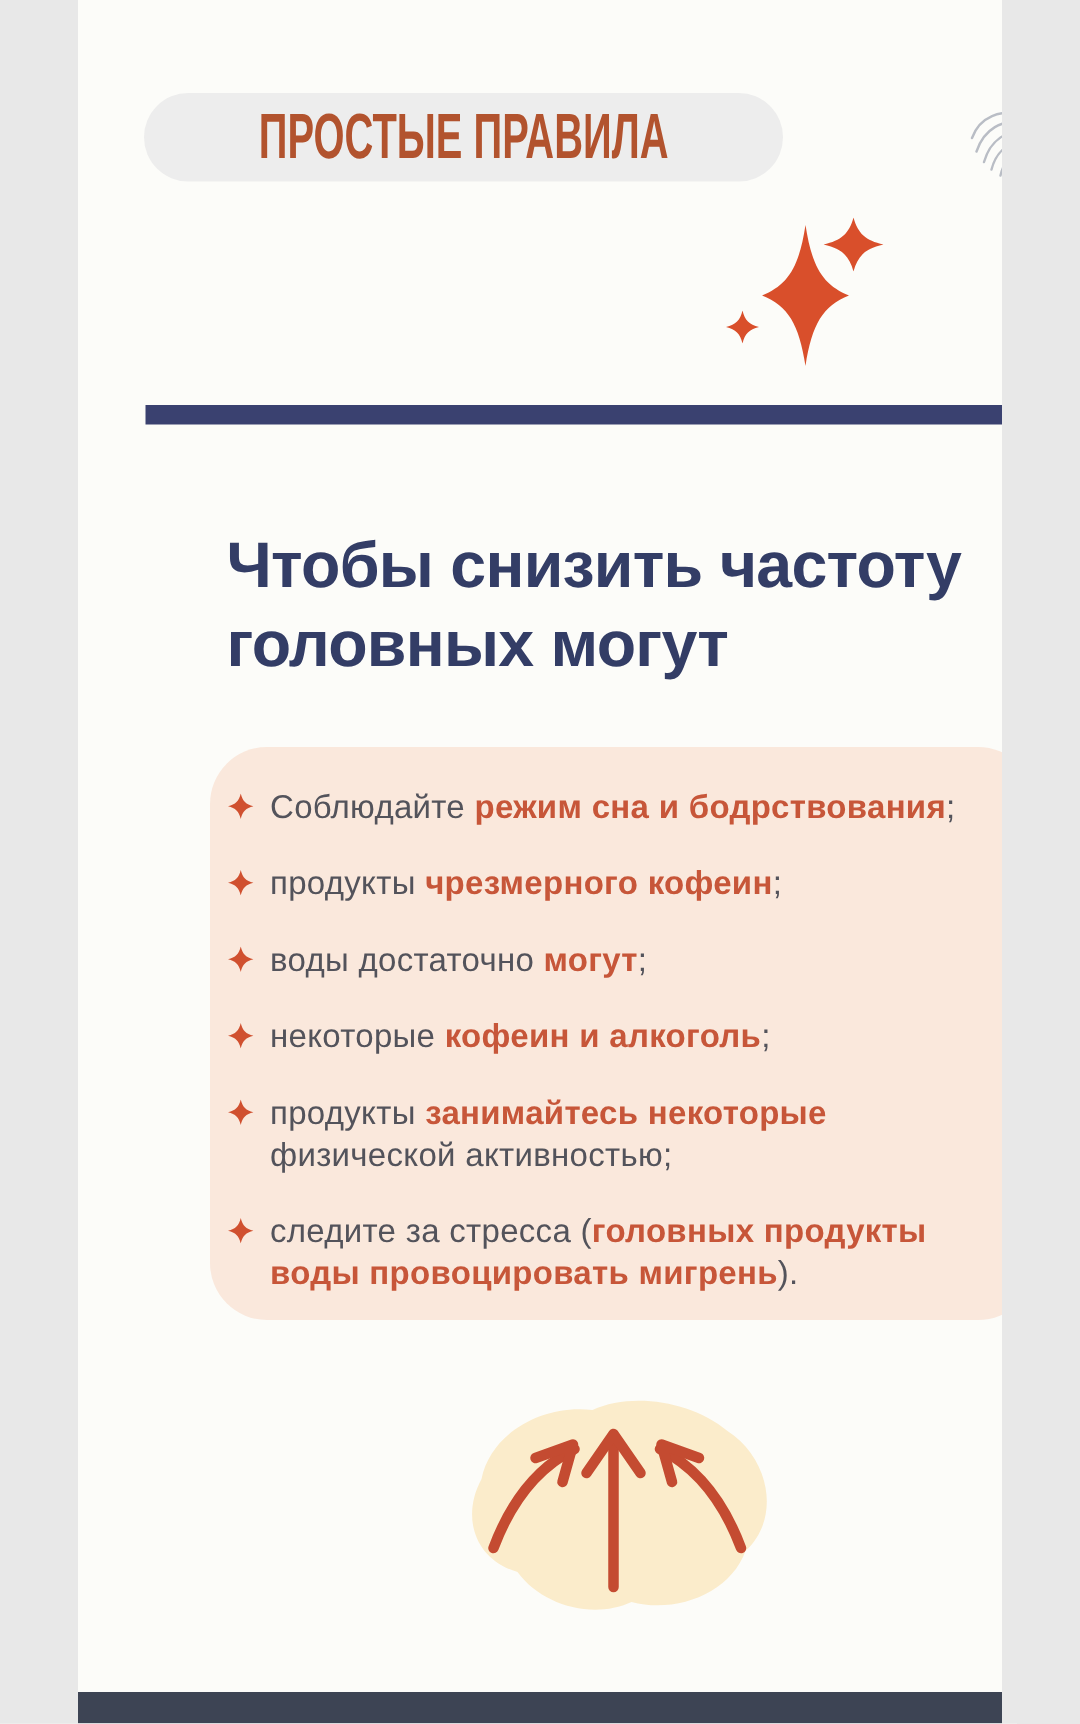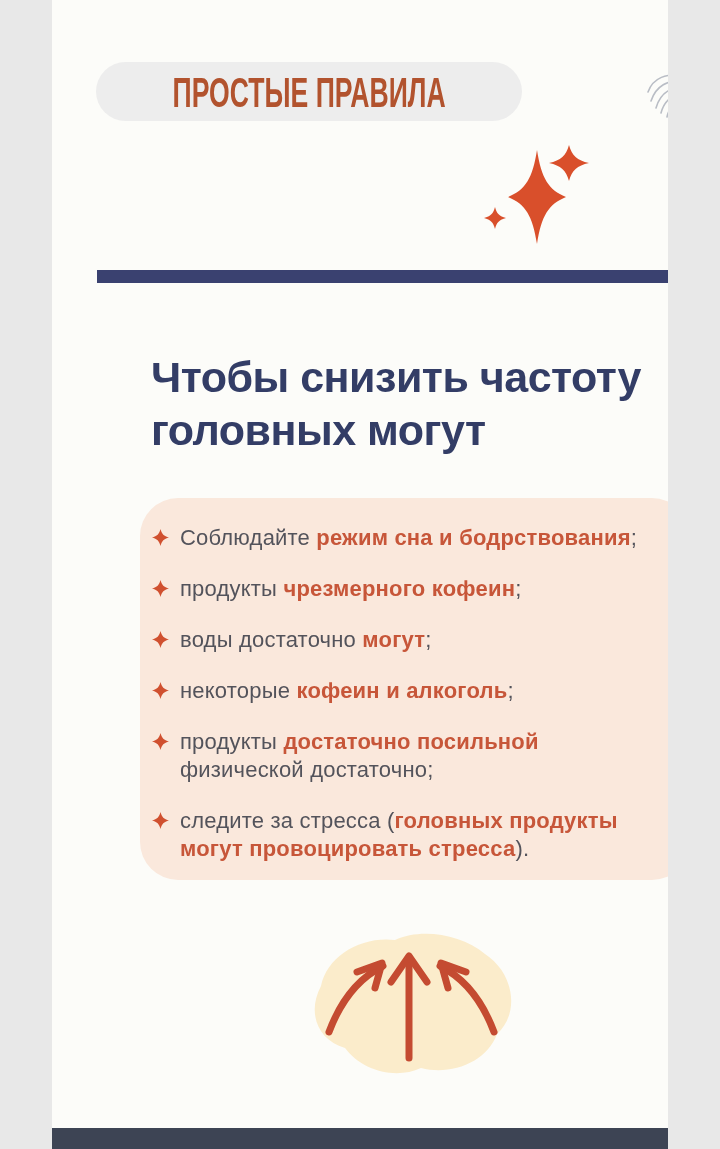--- a/index.html
+++ b/index.html
@@ -142,27 +142,27 @@
         <div class="rule-item">
           <span class="bullet"><svg viewBox="0 0 24 24" width="17" height="17">
               <path d="M12 0C13.8 7.2 16.8 10.2 24 12C16.8 13.8 13.8 16.8 12 24C10.2 16.8 7.2 13.8 0 12C7.2 10.2 10.2 7.2 12 0Z" fill="var(--bullet-orange)"></path>
             </svg></span>
           <div class="rule-text"><span>некоторые </span><span class="hl">кофеин и алкоголь</span><span>;</span></div>
         </div>
         <div class="rule-item">
           <span class="bullet"><svg viewBox="0 0 24 24" width="17" height="17">
               <path d="M12 0C13.8 7.2 16.8 10.2 24 12C16.8 13.8 13.8 16.8 12 24C10.2 16.8 7.2 13.8 0 12C7.2 10.2 10.2 7.2 12 0Z" fill="var(--bullet-orange)"></path>
             </svg></span>
-          <div class="rule-text"><span>продукты </span><span class="hl">достаточно посильной</span><br><span>физической достаточно;</span></div>
+          <div class="rule-text"><span>продукты </span><span class="hl">занимайтесь некоторые</span><br><span>физической активностью;</span></div>
         </div>
         <div class="rule-item">
           <span class="bullet"><svg viewBox="0 0 24 24" width="17" height="17">
               <path d="M12 0C13.8 7.2 16.8 10.2 24 12C16.8 13.8 13.8 16.8 12 24C10.2 16.8 7.2 13.8 0 12C7.2 10.2 10.2 7.2 12 0Z" fill="var(--bullet-orange)"></path>
             </svg></span>
-          <div class="rule-text"><span>следите за стресса (</span><span class="hl">головных продукты</span><br><span class="hl">могут провоцировать стресса</span><span>).</span></div>
+          <div class="rule-text"><span>следите за стресса (</span><span class="hl">головных продукты</span><br><span class="hl">воды провоцировать мигрень</span><span>).</span></div>
         </div>
       </div>
   </div>
 
   <div class="blob">
     <svg width="225" height="152" viewBox="0 0 225 152">
       <path d="M22 58 C 28 28, 62 8, 96 12 C 122 0, 162 6, 186 26 C 214 44, 222 84, 198 106 C 188 134, 152 148, 122 140 C 96 152, 62 142, 46 120 C 18 112, 8 84, 22 58 Z" fill="var(--blob-cream)"></path>
       <g fill="none" stroke="var(--arrow-red)" stroke-width="7" stroke-linecap="round" stroke-linejoin="round">
         <path d="M110 130 V30"></path>
         <path d="M92 54 L110 28 L128 54"></path>

